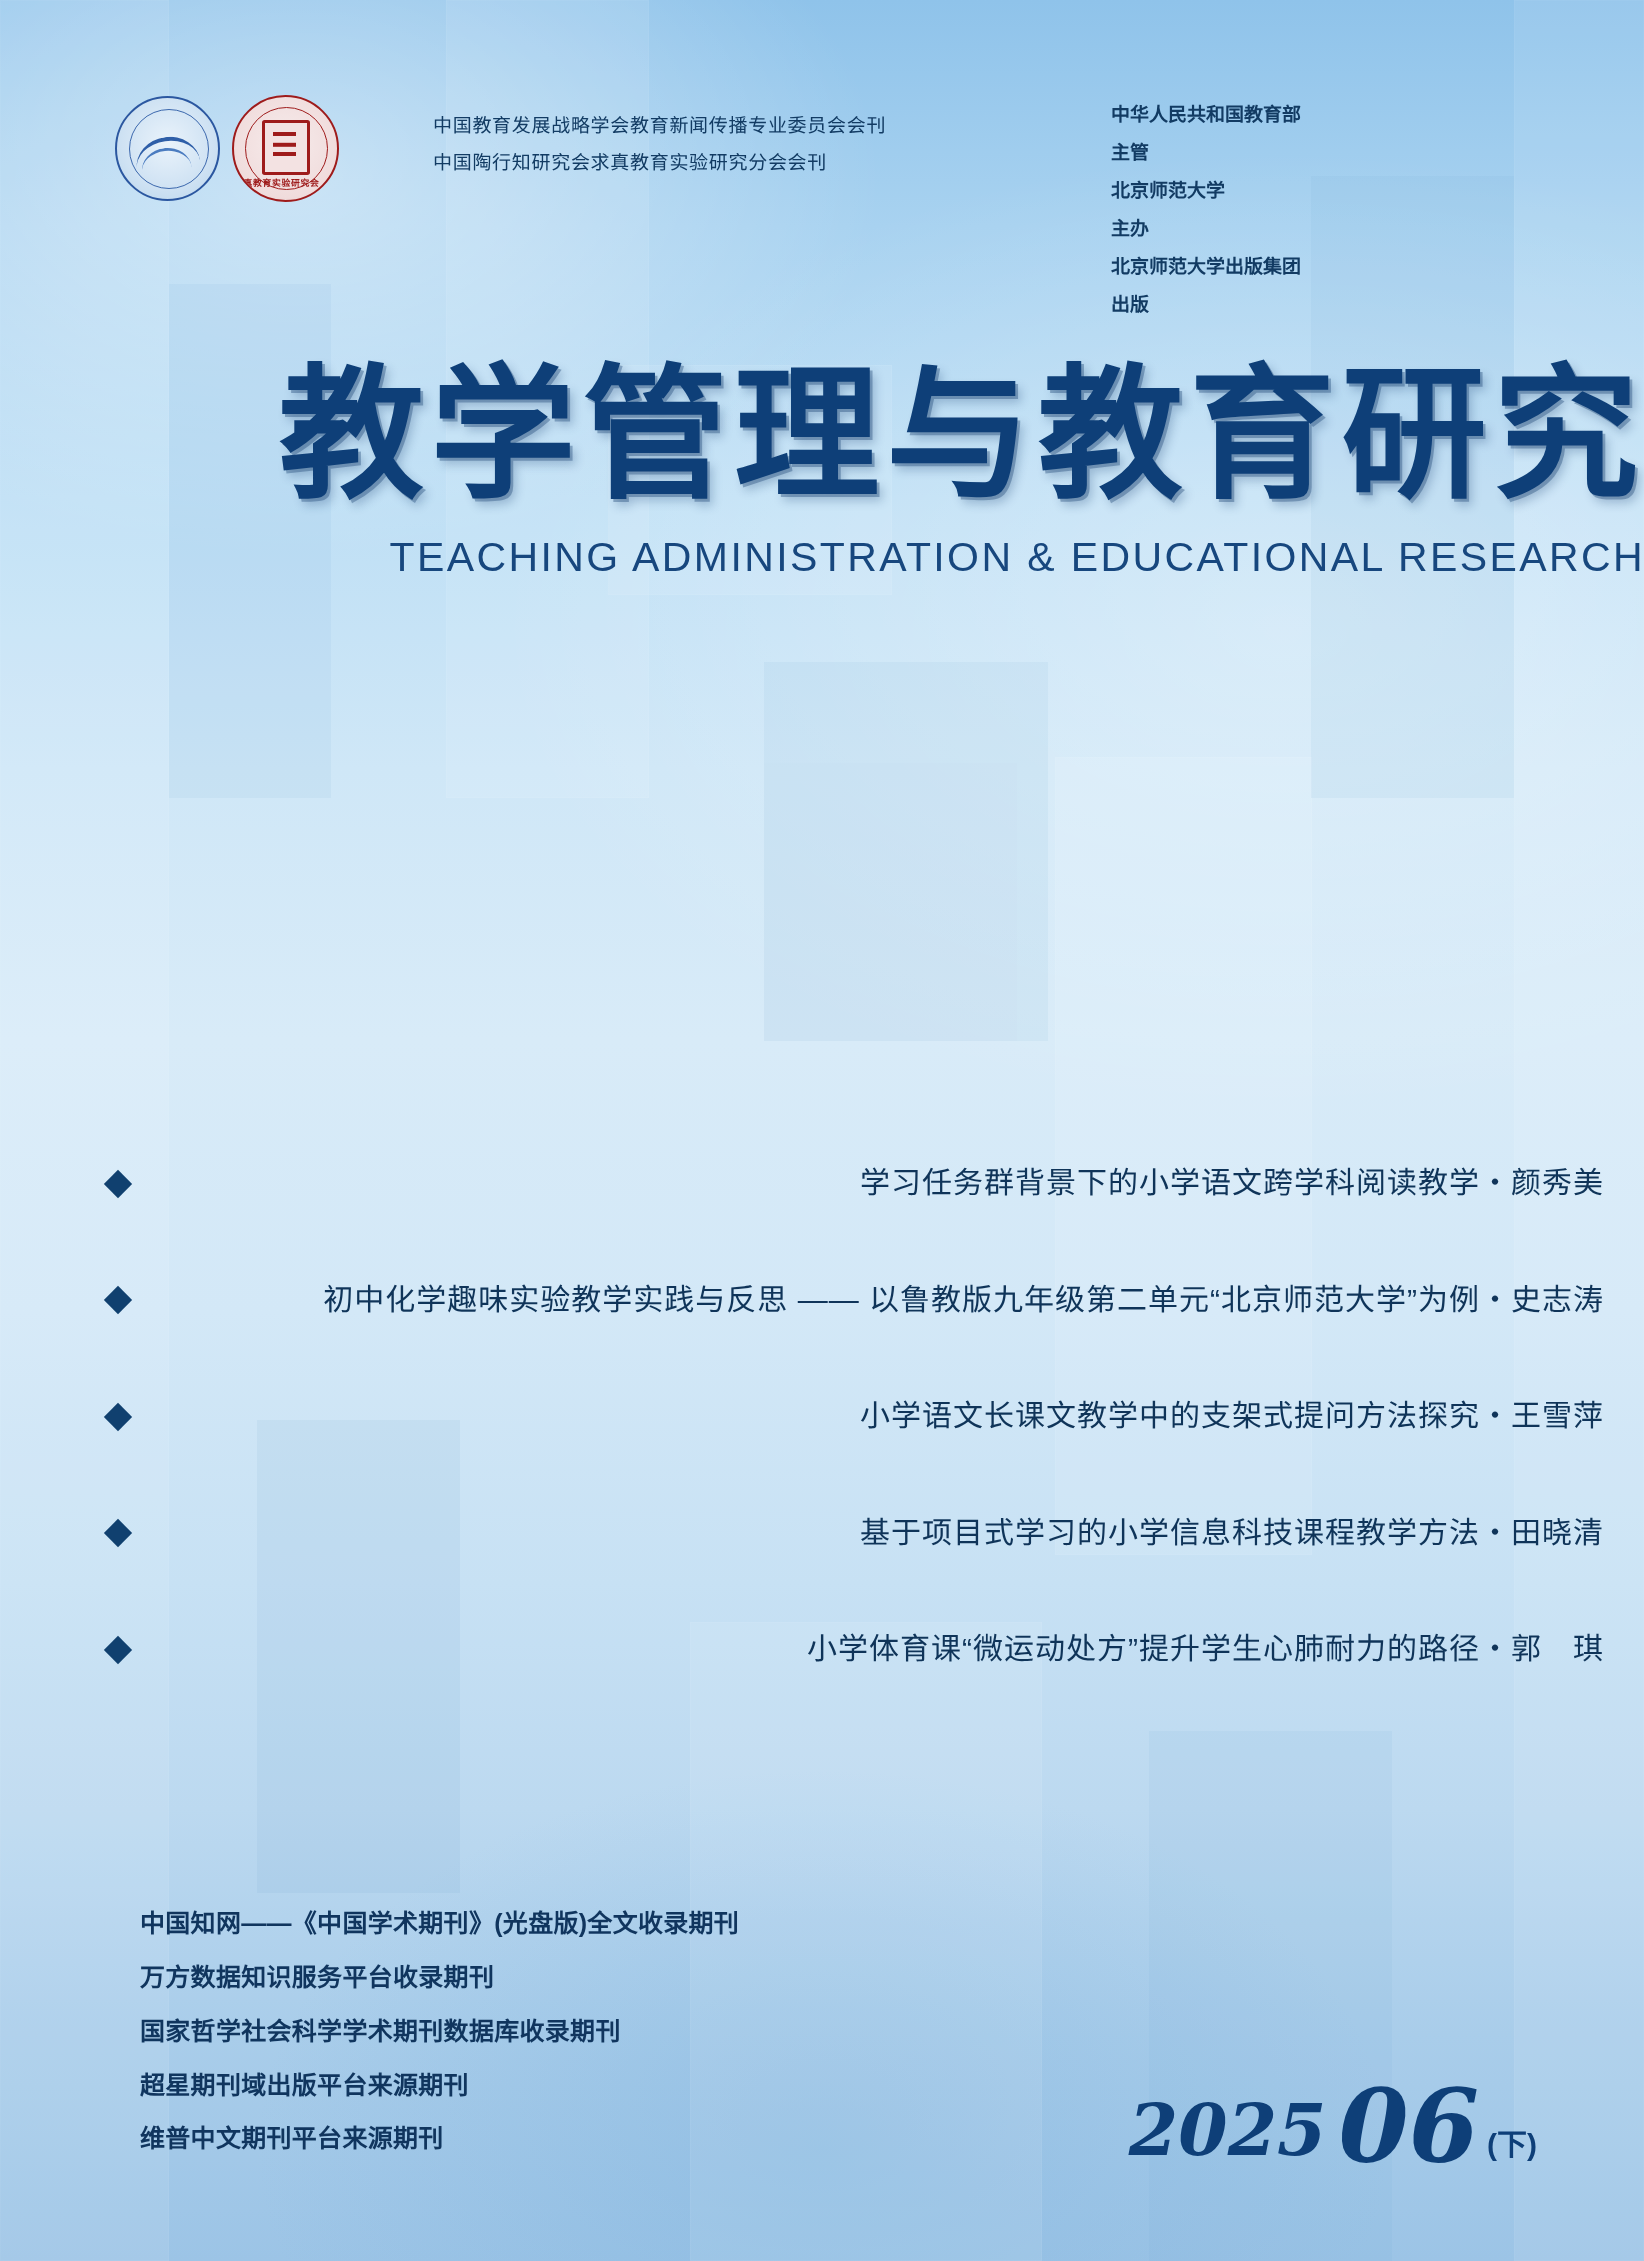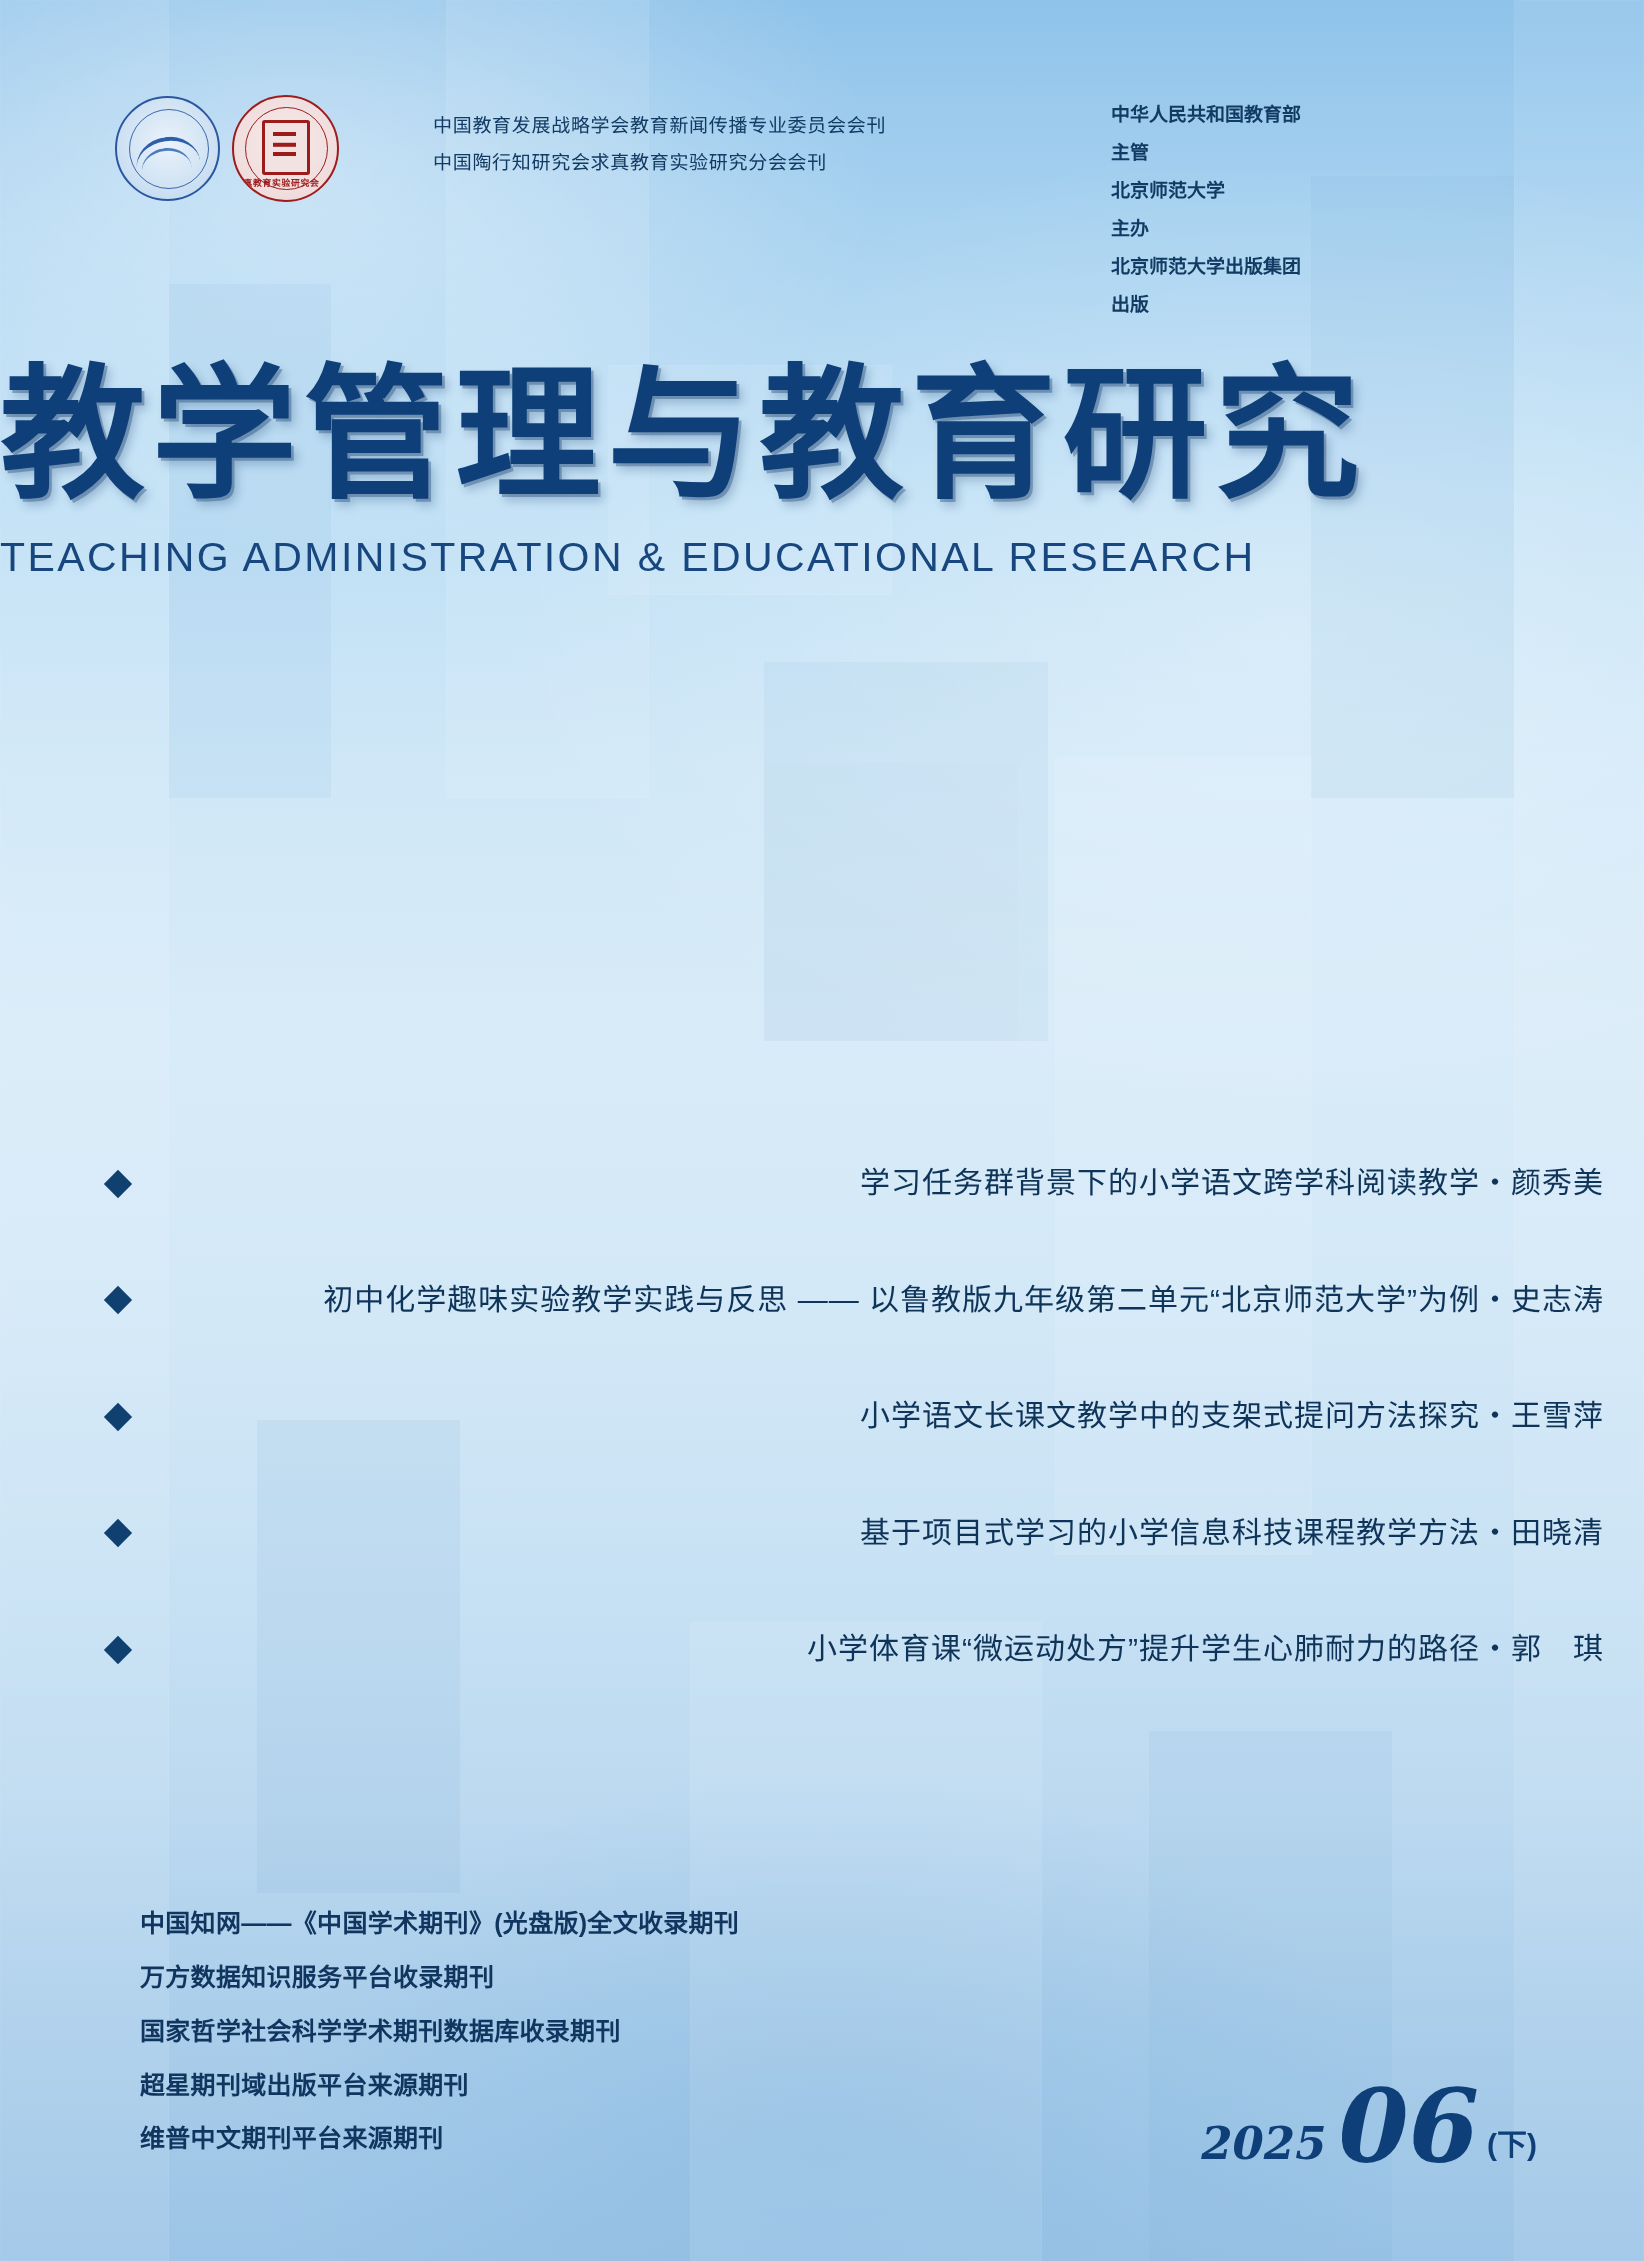--- a/index.html
+++ b/index.html
@@ -207,21 +207,21 @@
   }
   .admin-row .name { width: 291px; }
   .admin-row .role { width: 101px; text-align: left; }
 
   
   .title-zone {
     position: absolute;
     left: 0;
     right: 0;
     top: 358px;
-    text-align: left;
+    text-align: right;
   }
   .title-cn {
     font-family: "DejaVu Serif", "Liberation Serif", serif;
     font-weight: bold;
     font-size: 145px;
     letter-spacing: 6.8px;
     color: #0e3f78;
     text-shadow:
       2.7px 3.4px 0 rgba(20, 60, 110, 0.35),
       5.4px 6.8px 9.5px rgba(20, 60, 110, 0.25);
@@ -285,21 +285,21 @@
     right: 108px;
     bottom: 88px;
     display: flex;
     align-items: flex-end;
     color: #0e3f78;
     font-family: "DejaVu Serif", "Liberation Serif", serif;
     font-style: italic;
     font-weight: bold;
   }
   .issue .year {
-    font-size: 45px;
+    font-size: 71px;
     line-height: 1;
     margin-right: 12px;
     margin-bottom: 6.8px;
   }
   .issue .num {
     font-size: 101px;
     line-height: 0.9;
   }
   .issue .half {
     font-style: normal;

